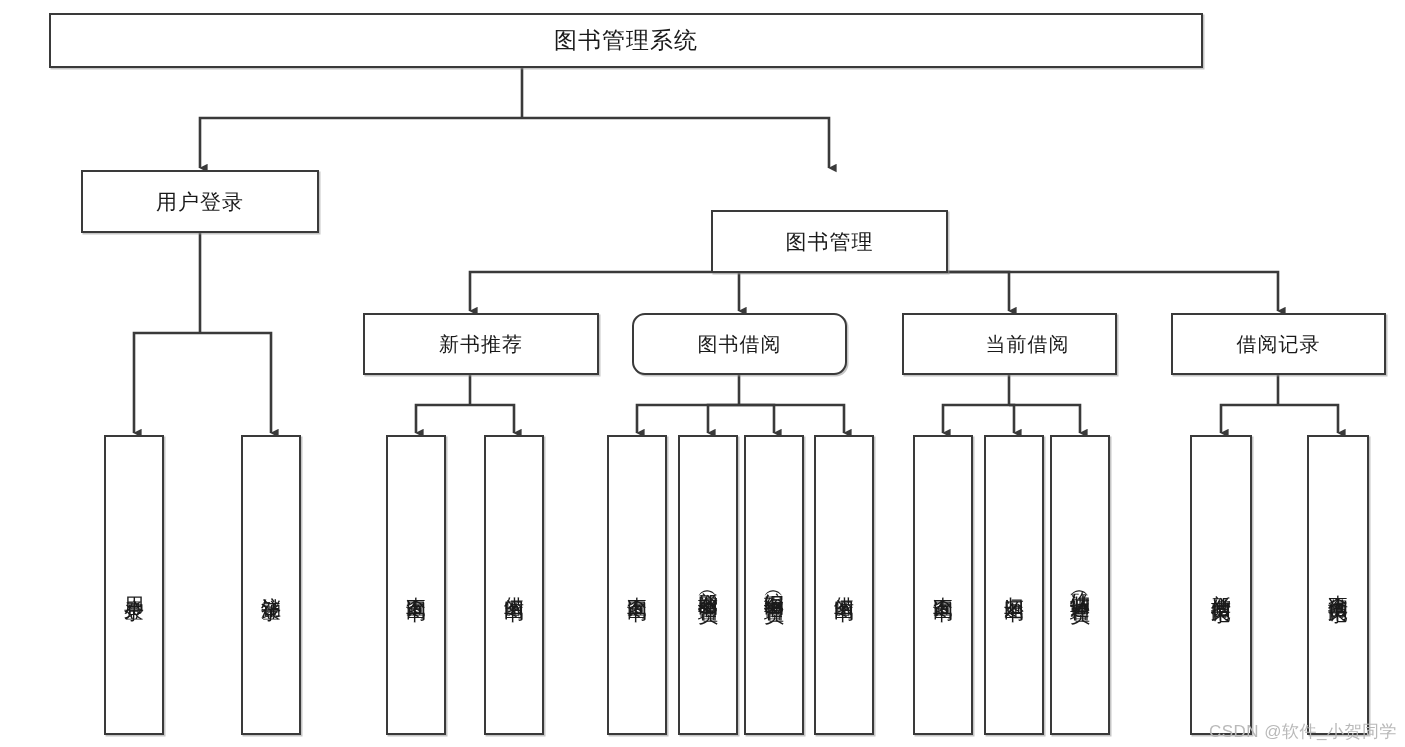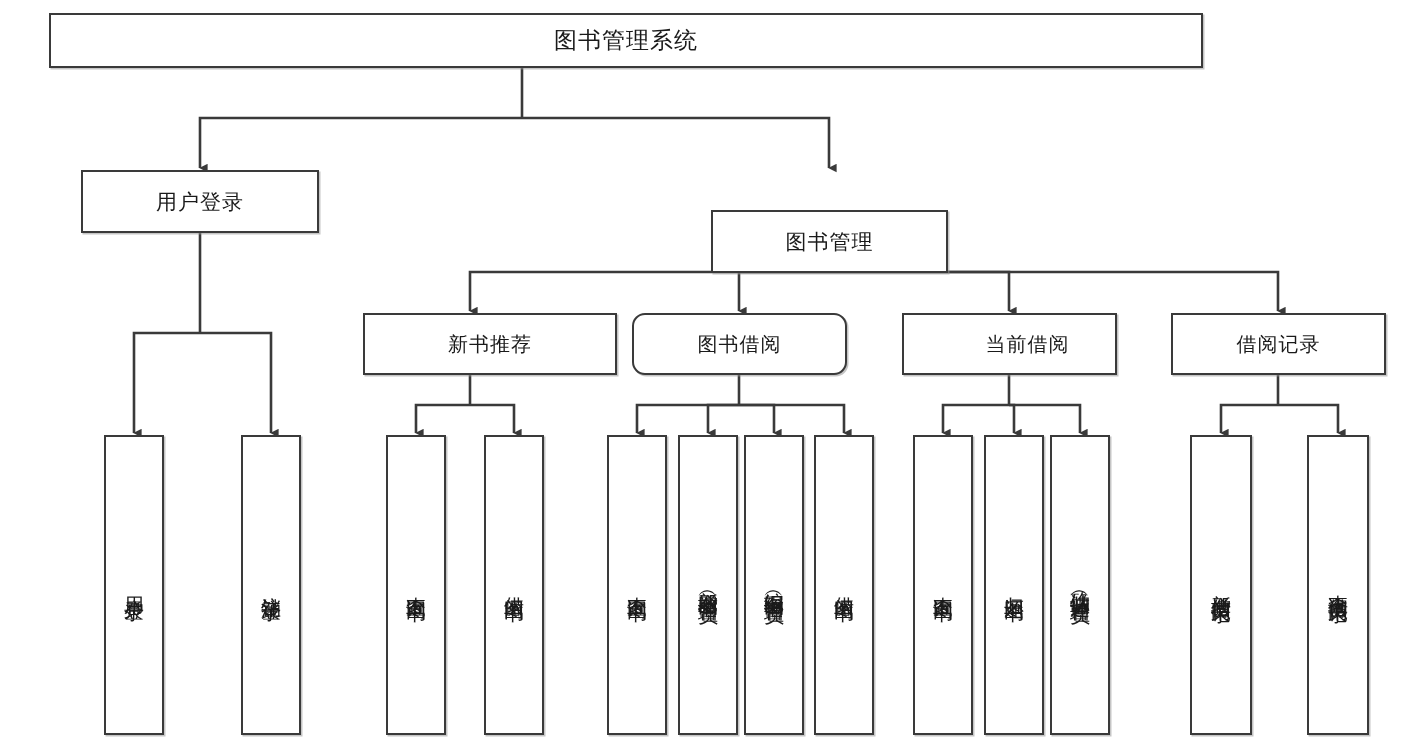--- a/index.html
+++ b/index.html
@@ -118,21 +118,21 @@
   <div id="nodes-layer">
       <div class="node level0" style="left: 21px; top: 13px; width: 1154px; height: 55px; margin-left: 28px;">
         <span class="hlabel">图书管理系统</span>
       </div>
       <div class="node level1" style="left: 81px; top: 170px; width: 238px; height: 63px;">
         <span class="hlabel">用户登录</span>
       </div>
       <div class="node level1" style="left: 711px; top: 170px; width: 237px; height: 63px; margin-top: 40px;">
         <span class="hlabel">图书管理</span>
       </div>
-      <div class="node level2" style="left: 363px; top: 313px; width: 254px; height: 62px;">
+      <div class="node level2" style="left: 363px; top: 313px; width: 236px; height: 62px;">
         <span class="hlabel">新书推荐</span>
       </div>
       <div class="node level2" style="left: 632px; top: 313px; width: 215px; height: 62px; border-radius: 13px;">
         <span class="hlabel">图书借阅</span>
       </div>
       <div class="node level2" style="left: 902px; top: 313px; width: 215px; height: 62px; padding-left: 36px;">
         <span class="hlabel">当前借阅</span>
       </div>
       <div class="node level2" style="left: 1171px; top: 313px; width: 215px; height: 62px;">
         <span class="hlabel">借阅记录</span>
@@ -171,13 +171,14 @@
         <span class="vlabel">确认归还（管理员）</span>
       </div>
       <div class="node level3 leaf" style="left: 1190px; top: 435px; width: 62px; height: 300px;">
         <span class="vlabel">新增借阅记录</span>
       </div>
       <div class="node level3 leaf" style="left: 1307px; top: 435px; width: 62px; height: 300px;">
         <span class="vlabel">查询借阅记录</span>
       </div>
     </div>
 
+  <div id="watermark">CSDN @软件_小贺同学</div>
 </div>
 
 </body></html>

